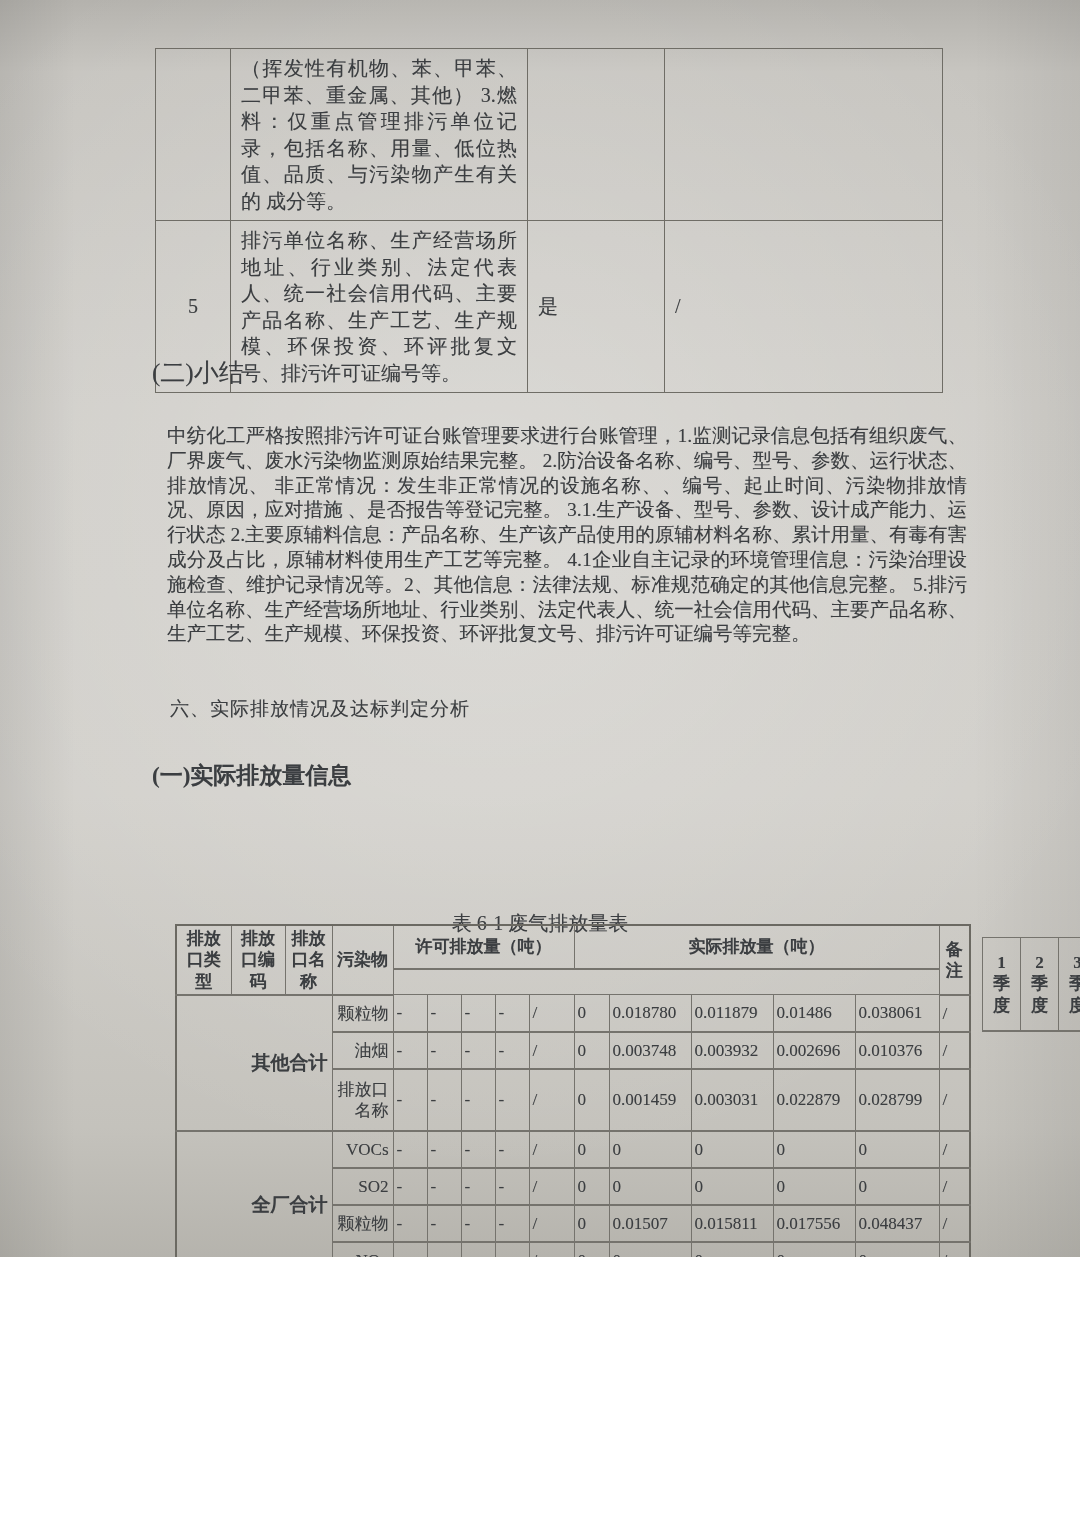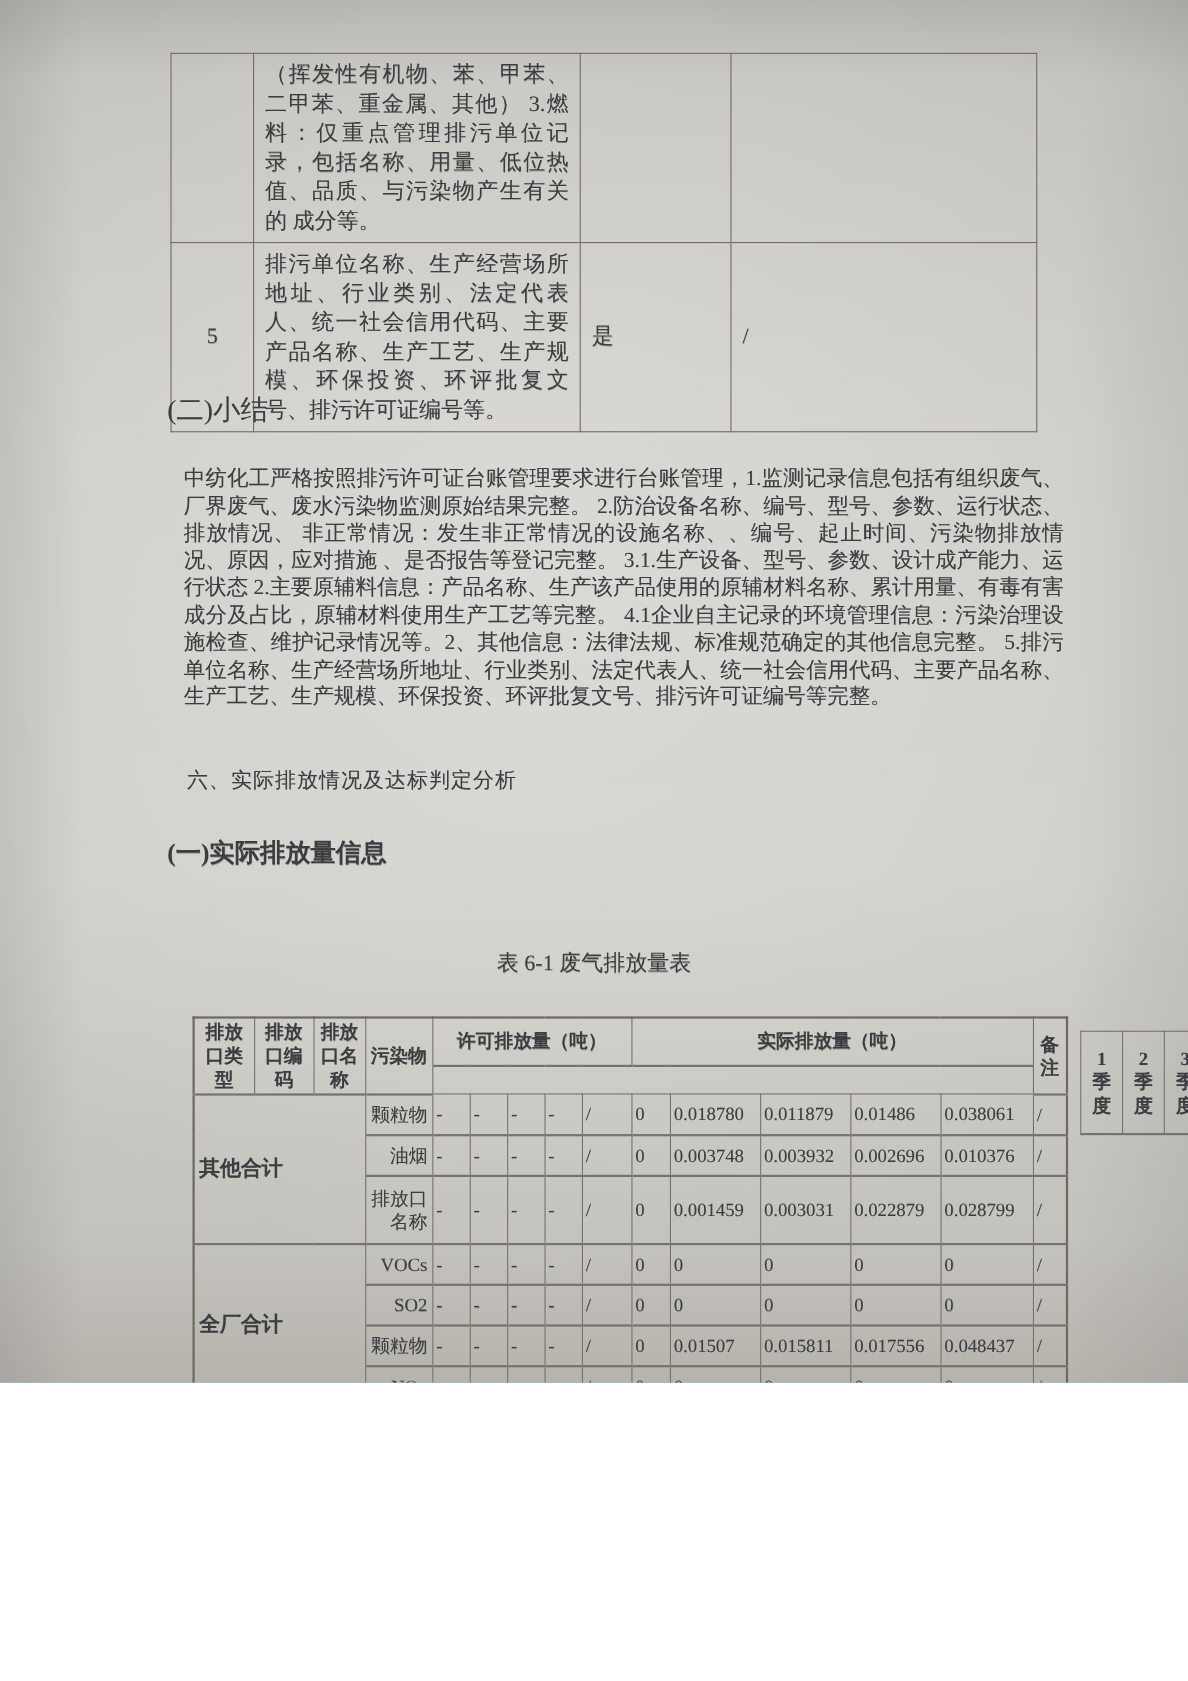--- a/index.html
+++ b/index.html
@@ -1,19 +1,19 @@
 <!DOCTYPE html>
 <html><head>
 <meta charset="utf-8">
 <style>
   html,body{margin:0;padding:0;background:#ffffff;}
   .page{
     position:relative;width:1080px;height:1257px;overflow:hidden;
     font-family:"Liberation Serif","DejaVu Serif",serif;
-    color:#3b3e41;background:#0ea5e9;
+    color:#3b3e41;background:#f9a8d4;
   }
   
   .scan-area{
     position:absolute;left:0;top:0;width:1080px;height:1445px;
     background:
       linear-gradient(90deg, rgba(0,0,0,0.08) 0%, rgba(0,0,0,0) 7%, rgba(0,0,0,0) 90%, rgba(0,0,0,0.06) 100%),
       radial-gradient(90% 65% at 45% 36%, rgba(255,255,255,0.25) 0%, rgba(255,255,255,0) 70%),
       linear-gradient(180deg, #b4b2ad 0%, #c7c5c0 5%, #cfcdc8 28%, #d1cfca 55%, #c4c2bc 78%, #aaa8a1 94%, #908e87 100%);
   }
   .scan-area *{text-shadow:0.3px 0.3px 0.6px rgba(70,70,70,0.35);}
@@ -35,39 +35,39 @@
 
   
   .h-sum{position:absolute;left:152px;top:356px;font-size:25px;font-weight:normal;margin:0;}
   .p-sum{
     position:absolute;left:167px;top:424px;width:800px;margin:0;
     font-size:19.5px;line-height:24.8px;text-align:justify;word-break:break-all;
   }
   .h-six{position:absolute;left:170px;top:696px;font-size:19px;font-weight:normal;margin:0;letter-spacing:1px;}
   .h-sub{position:absolute;left:152px;top:760px;font-size:23px;font-weight:bold;margin:0;}
   .caption{position:absolute;left:140px;width:800px;text-align:center;font-size:20px;}
-  .cap61{top:862px;}
+  .cap61{top:910px;}
   .cap62{top:1303px;}
 
   
   .t-em{
     position:absolute;left:175px;top:924px;width:794px;
     border-collapse:collapse;table-layout:fixed;
     font-size:17px;line-height:1.25;
   }
   .t-em th,.t-em td{
     border:1px solid #75736d;border-bottom-width:2px;
     padding:2px 4px;vertical-align:middle;word-break:break-all;overflow:hidden;
   }
   .t-em{border:2px solid #6b6962;}
   .t-em th{font-weight:600;text-align:center;}
   .t-em thead tr.gr th{height:38px;}
   .t-em thead tr.qr th{height:88px;padding:2px 10px;}
   .t-em td{height:31px;text-align:left;}
-  .t-em td.group-cell{text-align:left;font-weight:600;font-size:19px;}
+  .t-em td.group-cell{text-align:right;font-weight:600;font-size:19px;}
   .t-em tr.tall-row td{height:56px;}
   .t-em tr.group-start td{border-top-width:2px;}
   .t-em td.pol{padding-left:3px;text-align:right;}
   .t-em td.num{padding-left:3px;}
 
   
   .footer{
     position:absolute;left:0;top:1445px;width:1080px;height:83px;background:#ffffff;
   }
   .qr{position:absolute;left:806px;top:12px;width:62px;height:62px;}

